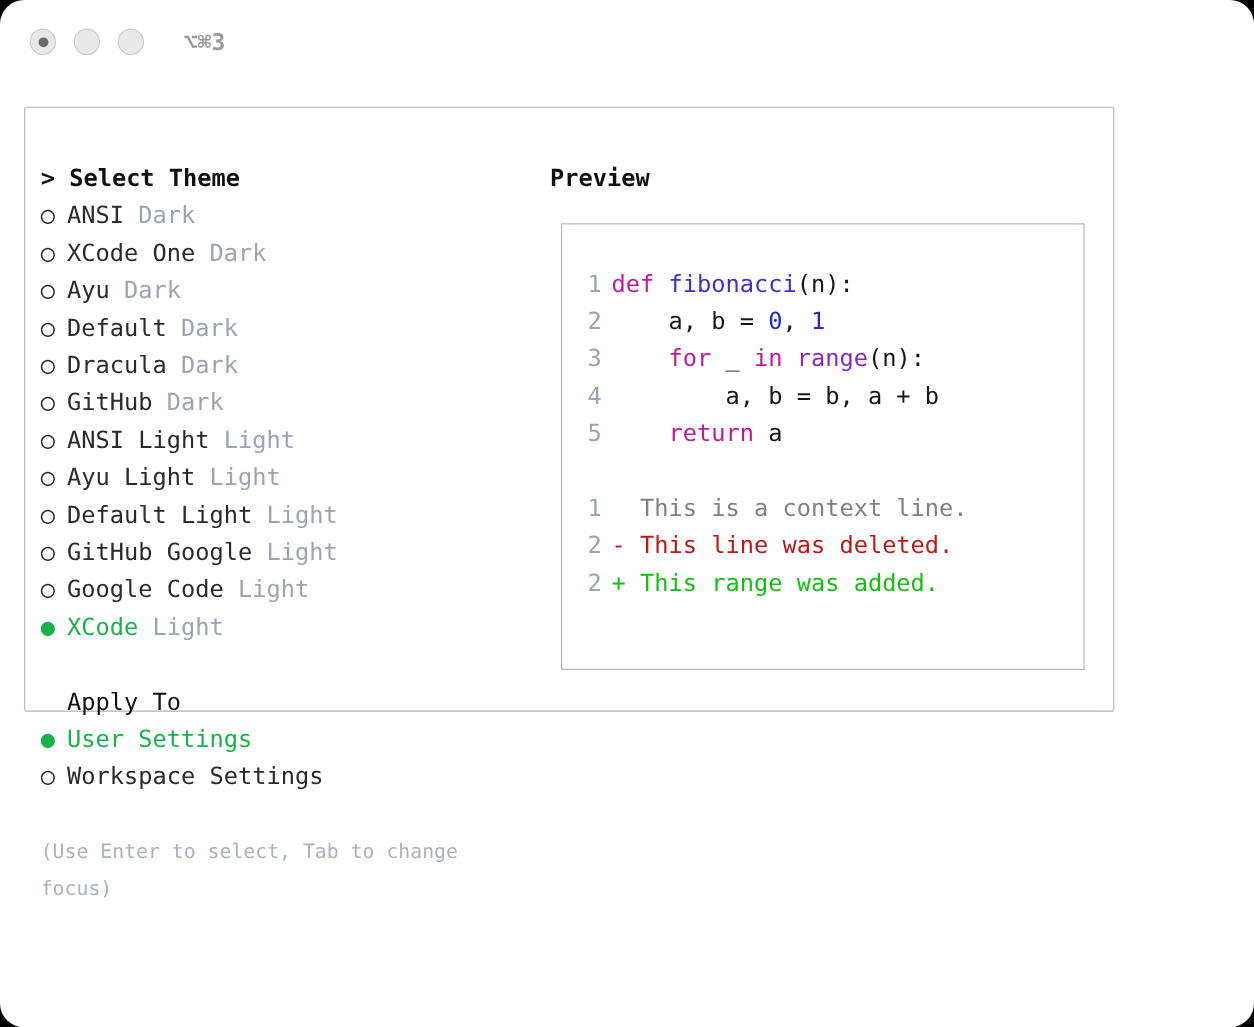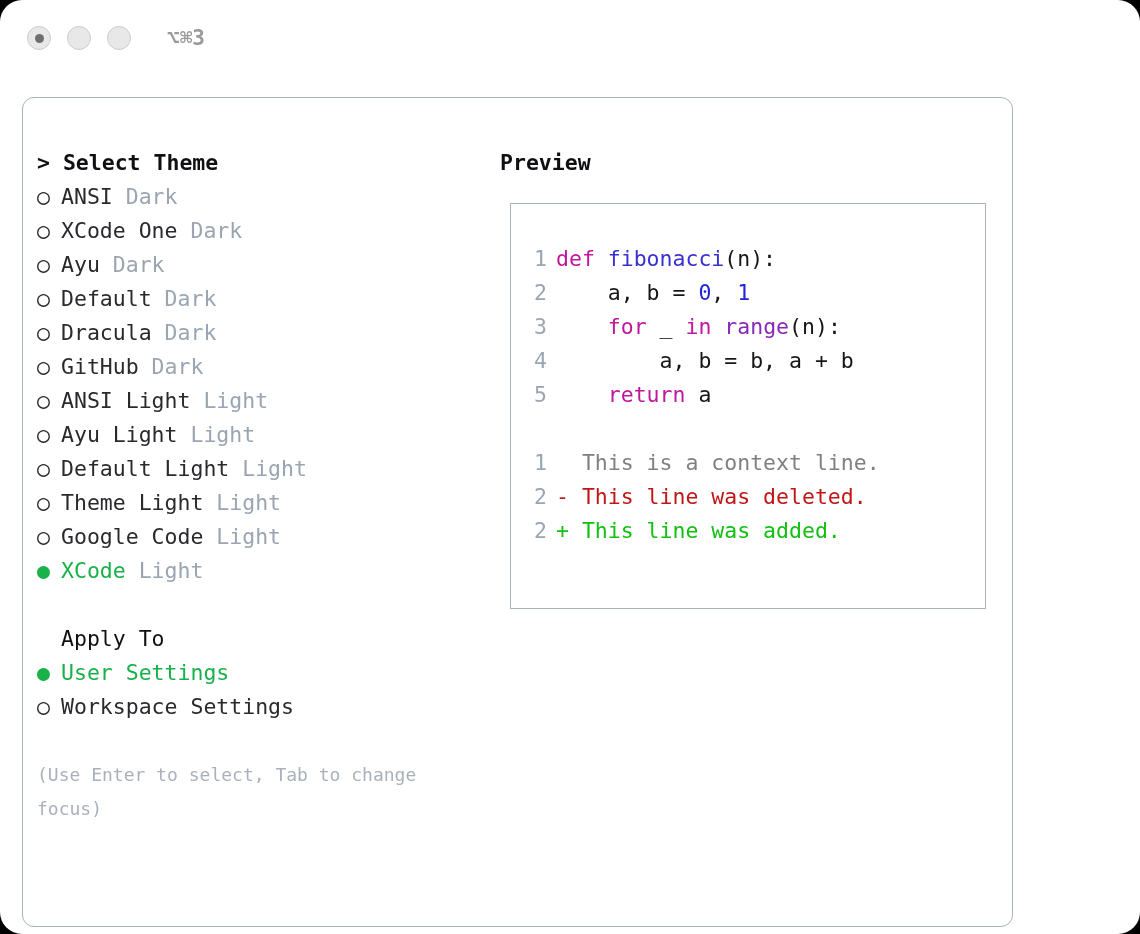--- a/index.html
+++ b/index.html
@@ -63,23 +63,23 @@
     line-height: 28px;
     white-space: pre;
   }
 
   
   #panel {
     position: absolute;
     left: 22px;
     top: 97px;
     width: 991px;
-    height: 830px;
+    height: 550px;
     border: 1.5px solid #aab2bd;
-    border-radius: 12px;
+    border-radius: 2px;
     box-sizing: border-box;
     background: #ffffff;
   }
 
   
   #left-col {
     position: absolute;
     left: 14px;
     top: 48px;
     width: 450px;
@@ -198,21 +198,21 @@
       <div id="theme-list">
           <div class="mono-row"><span class="marker">○</span><span class="item-name">ANSI</span><span class="item-kind"> Dark</span></div>
           <div class="mono-row"><span class="marker">○</span><span class="item-name">XCode One</span><span class="item-kind"> Dark</span></div>
           <div class="mono-row"><span class="marker">○</span><span class="item-name">Ayu</span><span class="item-kind"> Dark</span></div>
           <div class="mono-row"><span class="marker">○</span><span class="item-name">Default</span><span class="item-kind"> Dark</span></div>
           <div class="mono-row"><span class="marker">○</span><span class="item-name">Dracula</span><span class="item-kind"> Dark</span></div>
           <div class="mono-row"><span class="marker">○</span><span class="item-name">GitHub</span><span class="item-kind"> Dark</span></div>
           <div class="mono-row"><span class="marker">○</span><span class="item-name">ANSI Light</span><span class="item-kind"> Light</span></div>
           <div class="mono-row"><span class="marker">○</span><span class="item-name">Ayu Light</span><span class="item-kind"> Light</span></div>
           <div class="mono-row"><span class="marker">○</span><span class="item-name">Default Light</span><span class="item-kind"> Light</span></div>
-          <div class="mono-row"><span class="marker">○</span><span class="item-name">Theme Light</span><span class="item-kind"> Light</span></div>
+          <div class="mono-row"><span class="marker">○</span><span class="item-name">GitHub Google</span><span class="item-kind"> Light</span></div>
           <div class="mono-row"><span class="marker">○</span><span class="item-name">Google Code</span><span class="item-kind"> Light</span></div>
           <div class="mono-row"><span class="marker sel">●</span><span class="item-name sel">XCode</span><span class="item-kind"> Light</span></div>
         </div>
 
       <div id="apply-block">
         <div id="apply-header">Apply To</div>
         <div id="apply-list">
             <div class="mono-row"><span class="marker sel">●</span><span class="item-name sel">User Settings</span></div>
             <div class="mono-row"><span class="marker">○</span><span class="item-name">Workspace Settings</span></div>
           </div>
@@ -229,20 +229,20 @@
               <div class="code-line"><span class="lineno">1</span><span class="code-body"><span class="tok-kw">def </span><span class="tok-fn">fibonacci</span><span class="tok-txt">(n):</span></span></div>
               <div class="code-line"><span class="lineno">2</span><span class="code-body"><span class="tok-txt">    a, b = </span><span class="tok-num">0</span><span class="tok-txt">, </span><span class="tok-num">1</span></span></div>
               <div class="code-line"><span class="lineno">3</span><span class="code-body"><span class="tok-txt">    </span><span class="tok-kw">for</span><span class="tok-txt"> _ </span><span class="tok-kw">in</span><span class="tok-txt"> </span><span class="tok-call">range</span><span class="tok-txt">(n):</span></span></div>
               <div class="code-line"><span class="lineno">4</span><span class="code-body"><span class="tok-txt">        a, b = b, a + b</span></span></div>
               <div class="code-line"><span class="lineno">5</span><span class="code-body"><span class="tok-txt">    </span><span class="tok-kw">return</span><span class="tok-txt"> a</span></span></div>
             </div>
           <div class="blank-line"></div>
           <div id="diff-block">
               <div class="code-line"><span class="lineno">1</span><span class="code-body"><span class="tok-ctx">  This is a context line.</span></span></div>
               <div class="code-line"><span class="lineno">2</span><span class="code-body"><span class="tok-del">- This line was deleted.</span></span></div>
-              <div class="code-line"><span class="lineno">2</span><span class="code-body"><span class="tok-add">+ This line was added.</span></span></div>
+              <div class="code-line"><span class="lineno">2</span><span class="code-body"><span class="tok-add">+ This range was added.</span></span></div>
             </div>
         </div>
       </div>
     </div>
 
   </div>
 </div>
 
 </body></html>

